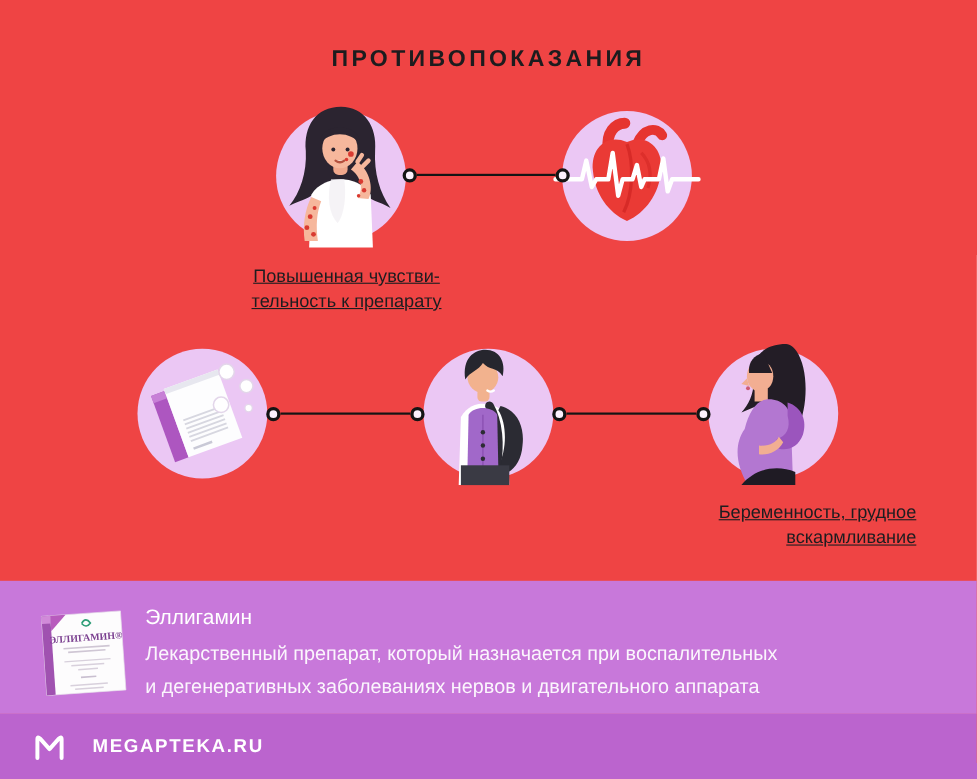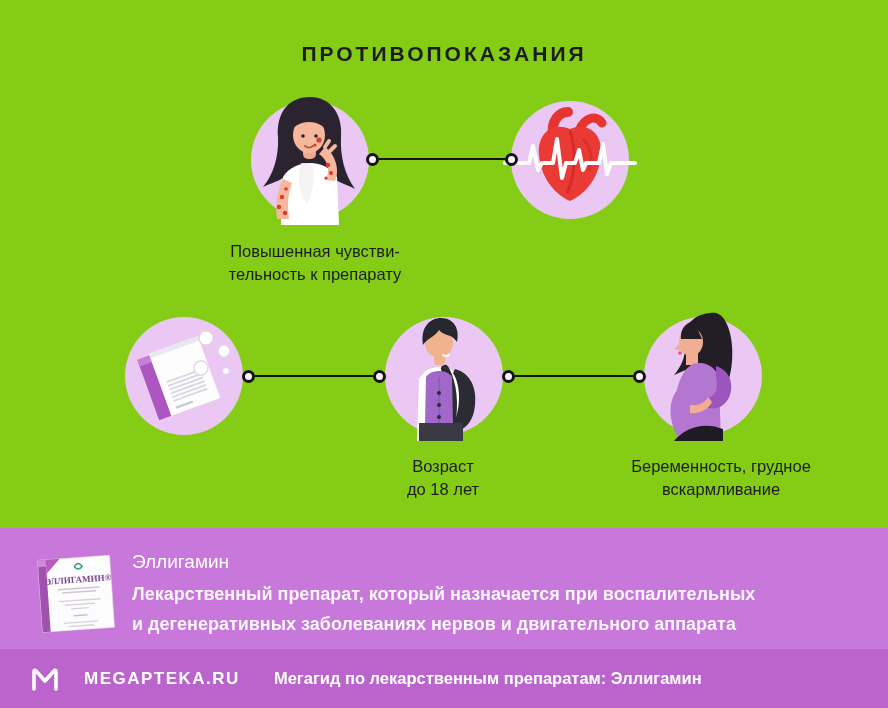--- a/index.html
+++ b/index.html
@@ -1,19 +1,19 @@
 <!DOCTYPE html>
 <html><head>
 <meta charset="utf-8">
 <style>
   html,body{margin:0;padding:0;}
   .page{
     position:relative;
     width:888px;height:708px;
-    background:#84cc16;
+    background:#ef4444;
     font-family:"Liberation Sans", sans-serif;
     overflow:hidden;
   }
   .page-title{
     position:absolute;left:0;top:42px;width:888px;
     text-align:center;
     font-size:21px;font-weight:800;letter-spacing:3px;
     color:#1c1c1e;margin:0;
   }
   .icon-wrap{position:absolute;width:150px;height:150px;}
@@ -24,34 +24,34 @@
     width:13px;height:13px;border-radius:50%;
     border:3px solid #141414;background:#fcf1fd;box-sizing:border-box;
     flex:0 0 auto;
   }
   .connector .line{
     flex:1 1 auto;height:2.6px;background:#141414;
   }
   .item-label{
     position:absolute;width:320px;
     text-align:center;white-space:pre-line;
-    font-size:16.5px;line-height:23px;font-weight:500;color:#1d1d20;
+    font-size:16.5px;line-height:23px;font-weight:500;color:#1d1d20;text-decoration:underline;
   }
   .drug-section{
     position:absolute;left:0;top:528px;width:888px;height:121px;
     background:#c878da;
   }
   .package{position:absolute;left:26px;top:20px;width:94px;height:90px;}
   .drug-name{
     position:absolute;left:132px;top:23px;
     font-size:19px;font-weight:400;color:#ffffff;
   }
   .drug-desc{
     position:absolute;left:132px;top:51px;
-    font-size:18px;line-height:30px;font-weight:700;
+    font-size:18px;line-height:30px;font-weight:400;
     color:rgba(255,255,255,0.93);white-space:pre-line;
   }
   .footer{
     position:absolute;left:0;top:649px;width:888px;height:59px;
     background:#bb64ce;
     display:flex;align-items:center;
   }
   .footer .logo{margin-left:30px;display:flex;align-items:center;flex:0 0 auto;}
   .brand{
     margin-left:24px;
@@ -179,23 +179,21 @@
     <span class="ring"></span>
     <span class="line"></span>
     <span class="ring"></span>
   </div>
   <div class="connector" style="left:502px;top:369px;width:144px;">
     <span class="ring"></span>
     <span class="line"></span>
     <span class="ring"></span>
   </div>
 
-  <div class="item-label" style="left:283px;top:455px;">Возраст
-до 18 лет</div>
-  <div class="item-label" style="left:561px;top:455px;">Беременность, грудное
+  <div class="item-label" style="left:513px;top:455px;text-align:right;">Беременность, грудное
 вскармливание</div>
 
   <div class="drug-section">
     <div class="package">
       <svg width="94" height="90" viewBox="0 0 94 90">
         <g transform="rotate(-4 47 45)">
           <rect x="14" y="10" width="72" height="72" fill="#fdfcfd" stroke="#e8e0ea" stroke-width="0.6"></rect>
           <rect x="14" y="10" width="8" height="72" fill="#a052b0"></rect>
           <rect x="14" y="10" width="8" height="7" fill="#d18ad9"></rect>
           <polygon points="22,10 36,10 22,24" fill="#b85bbd"></polygon>
@@ -217,16 +215,15 @@
 и дегенеративных заболеваниях нервов и двигательного аппарата</div>
   </div>
 
   <div class="footer">
     <span class="logo">
       <svg width="30" height="26" viewBox="0 0 30 26">
         <path d="M4 23 L4 6 Q4 3 6.5 5.5 L15 15 L23.5 5.5 Q26 3 26 6 L26 23" stroke="#ffffff" stroke-width="3.6" fill="none" stroke-linecap="round" stroke-linejoin="round"></path>
       </svg>
     </span>
     <span class="brand">MEGAPTEKA.RU</span>
-    <span class="tagline">Мегагид по лекарственным препаратам: Эллигамин</span>
   </div>
 
 </div>
 
 </body></html>

